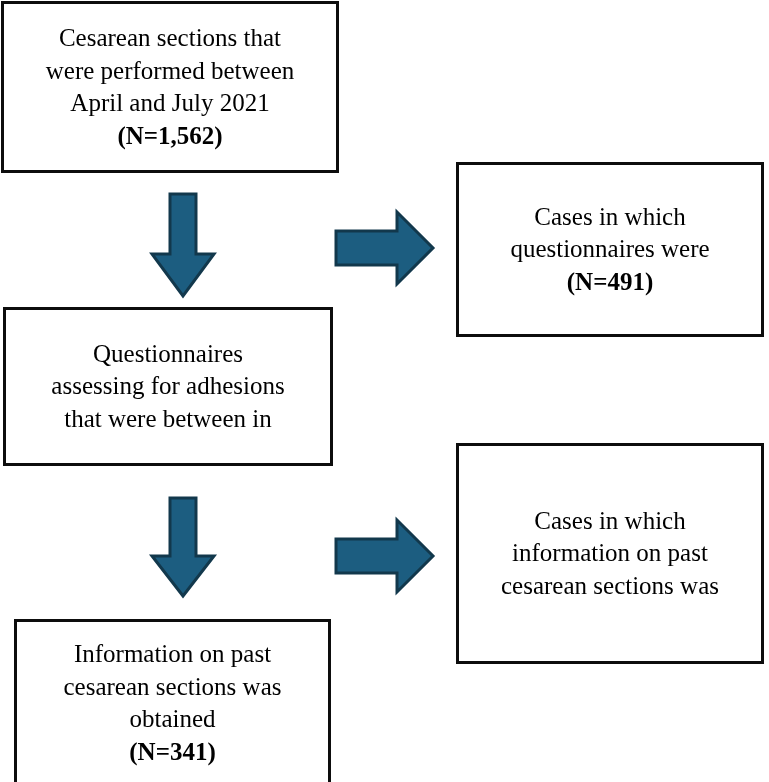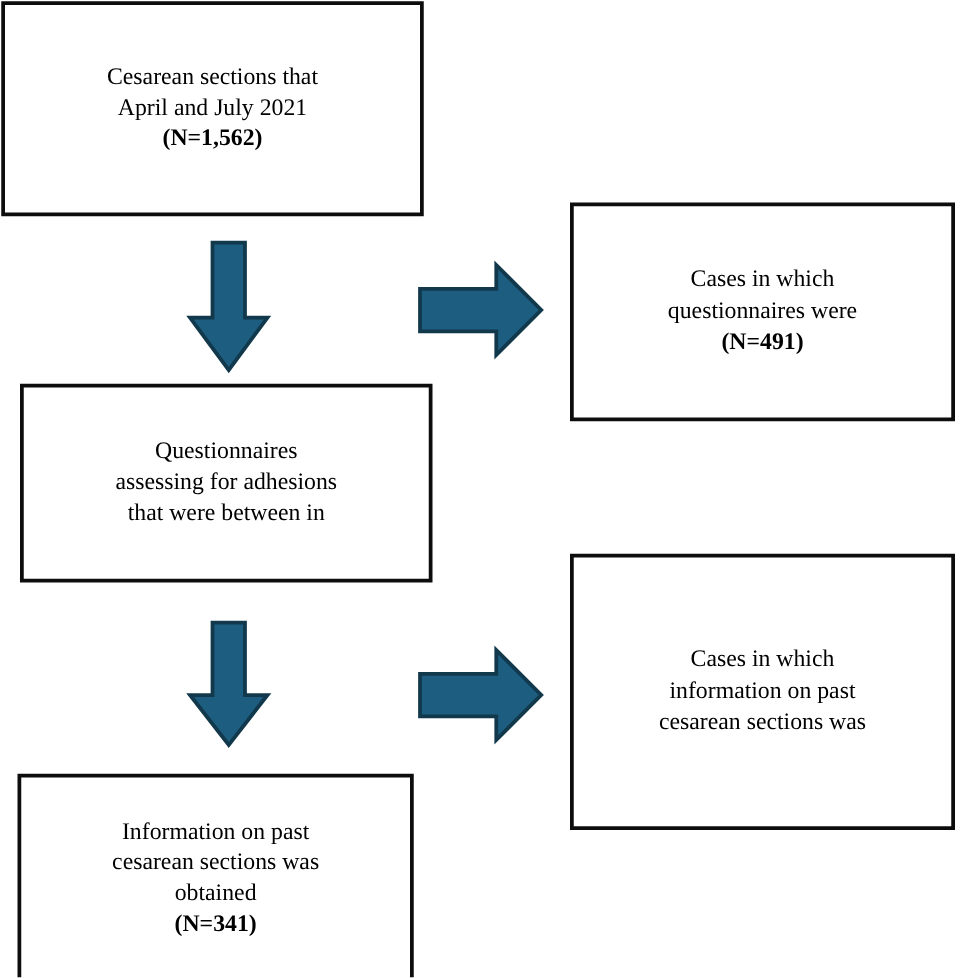--- a/index.html
+++ b/index.html
@@ -19,57 +19,58 @@
     position: absolute;
     box-sizing: border-box;
     border: 3px solid #0d0d0d;
     background: #ffffff;
     display: flex;
     flex-direction: column;
     align-items: center;
     justify-content: center;
     text-align: center;
     color: #000000;
-    font-size: 19px;
+    font-size: 25px;
     line-height: 1.30;
     padding: 4px 8px;
   }
   .node .line {
     display: block;
     white-space: nowrap;
   }
   .node .count {
     display: block;
     font-weight: bold;
     white-space: nowrap;
     text-align: center;
   }
   .arrow {
     position: absolute;
     display: block;
   }
   
   #box-enrolled      { left: 1px;   top: 1px;   width: 338px; height: 172px; }
   #box-excluded-1    { left: 456px; top: 162px; width: 308px; height: 175px; }
-  #box-questionnaire { left: 3px;   top: 307px; width: 330px; height: 159px; margin-left: 13px; }
+  #box-questionnaire { left: 3px;   top: 307px; width: 330px; height: 159px; }
   #box-excluded-2    { left: 456px; top: 443px; width: 308px; height: 221px; }
   #box-included      { left: 14px;  top: 619px; width: 317px; height: 168px; }
 
   #arrow-down-1  { left: 148px; top: 192px; }
   #arrow-right-1 { left: 334px; top: 206px; }
   #arrow-down-2  { left: 148px; top: 496px; }
   #arrow-right-2 { left: 334px; top: 514px; }
 </style>
 </head>
 <body>
 
 <div id="canvas">
 
   <div class="node" id="box-enrolled">
     <span class="line">Cesarean sections that</span>
+    <span class="line">were performed between</span>
     <span class="line">April and July 2021</span>
     <span class="count">(N=1,562)</span>
   </div>
 
   <div class="node" id="box-excluded-1">
     <span class="line">Cases in which</span>
     <span class="line">questionnaires were</span>
     <span class="count">(N=491)</span>
   </div>
 

